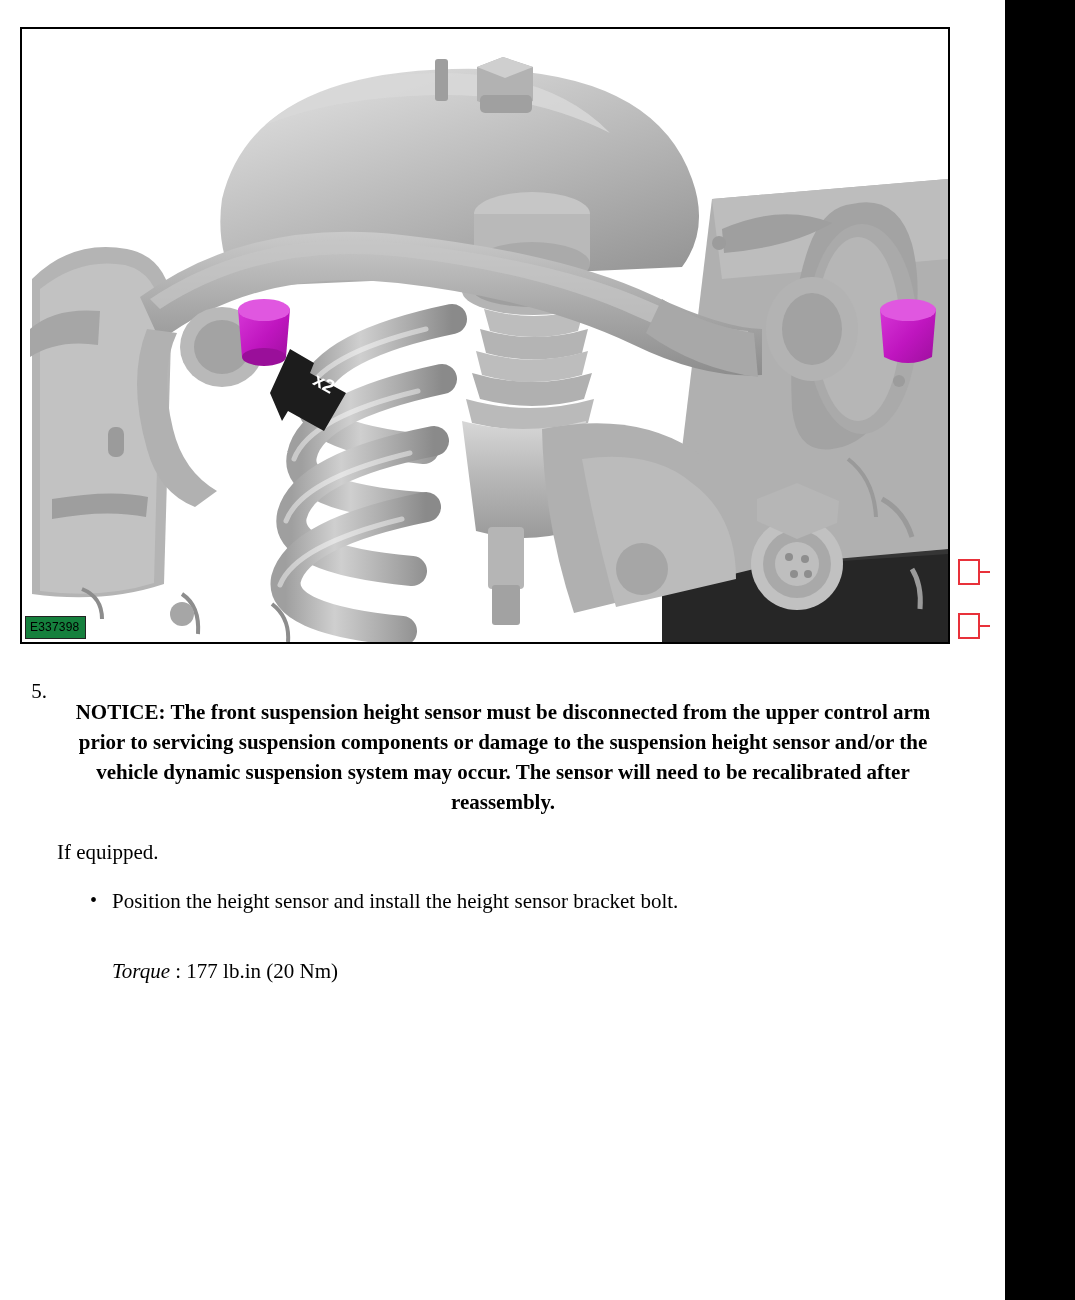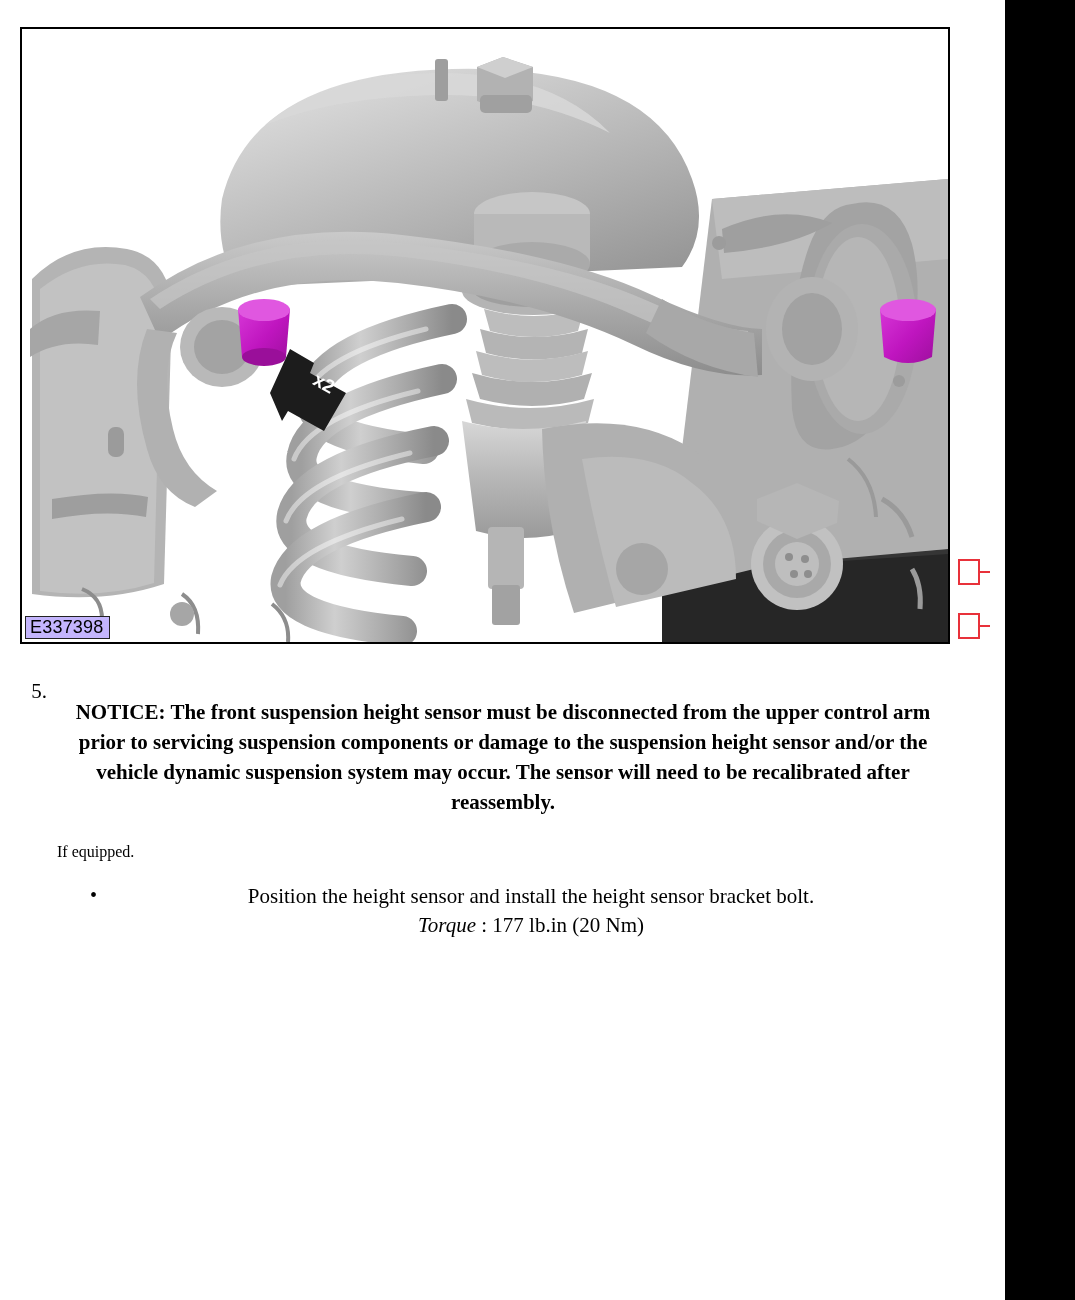--- a/index.html
+++ b/index.html
@@ -59,23 +59,23 @@
     inset: 0;
     background: #ffffff;
   }
   .fig-svg { position: absolute; left: 0; top: 0; }
 
   .fig-code {
     position: absolute;
     left: 3px;
     bottom: 3px;
     border: 1px solid #222;
-    background: #c4b5fd;
+    background: #15803d;
     font-family: "Liberation Sans", sans-serif;
-    font-size: 18px;
+    font-size: 12px;
     line-height: 18px;
     padding: 1px 6px 2px 4px;
     color: #000;
     letter-spacing: 0.2px;
     margin-top: 30px;
   }
 
   
   .red-marker {
     position: absolute;
@@ -121,47 +121,46 @@
     flex: 1 1 auto;
   }
   .notice {
     font-weight: bold;
     font-size: 21px;
     line-height: 30px;
     color: #000;
     text-align: center;
   }
   .if-equipped {
-    font-size: 16px;
+    font-size: 21px;
     line-height: 28px;
     color: #000;
     padding-left: 1px;
   }
   ul.bullets {
     list-style: none;
     margin: 12px 0 0 0;
     padding: 0 0 0 56px;
-    text-align: center;
   }
   ul.bullets > li {
     position: relative;
     font-size: 21px;
     line-height: 29px;
     color: #000;
     margin-bottom: 22px;
   }
   ul.bullets > li::before {
     content: "\2022";
     position: absolute;
     left: -22px;
     top: -1px;
     font-size: 20px;
     line-height: 29px;
   }
-  .torque-line { white-space: nowrap; }
+  .torque-line { white-space: nowrap; margin-top: 41px; }
   .torque-label {
     font-style: italic;
   }
 </style>
 </head>
 <body>
 
 <div class="page">
 
   <div class="figure-box">

